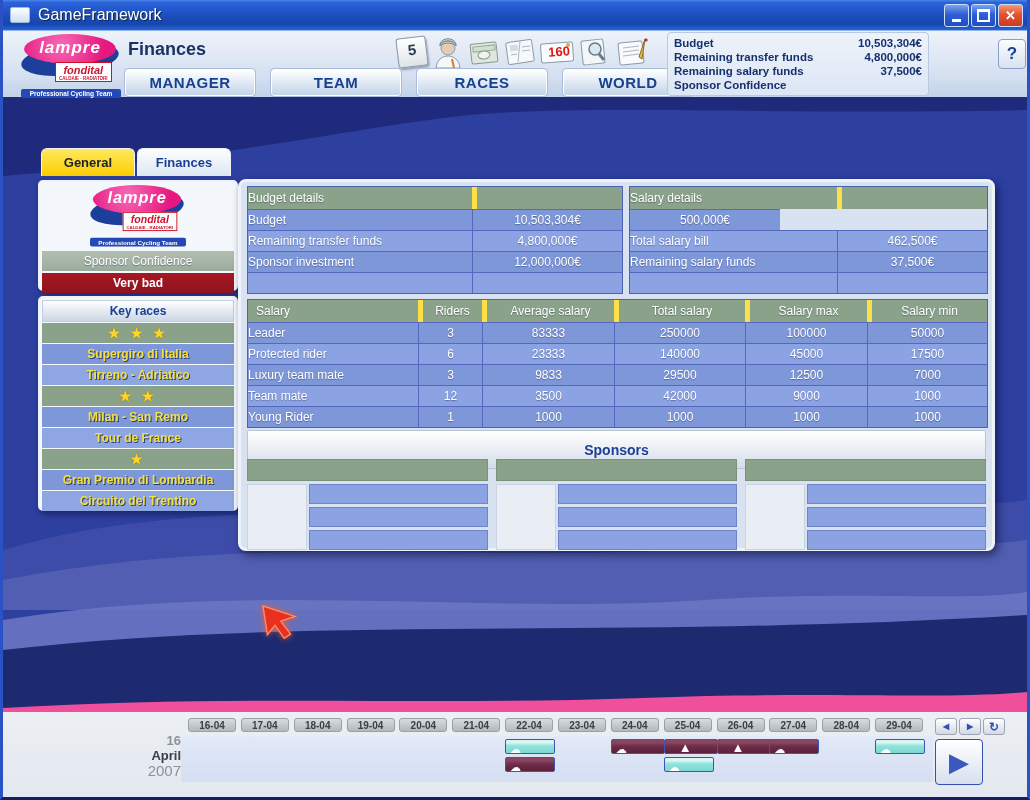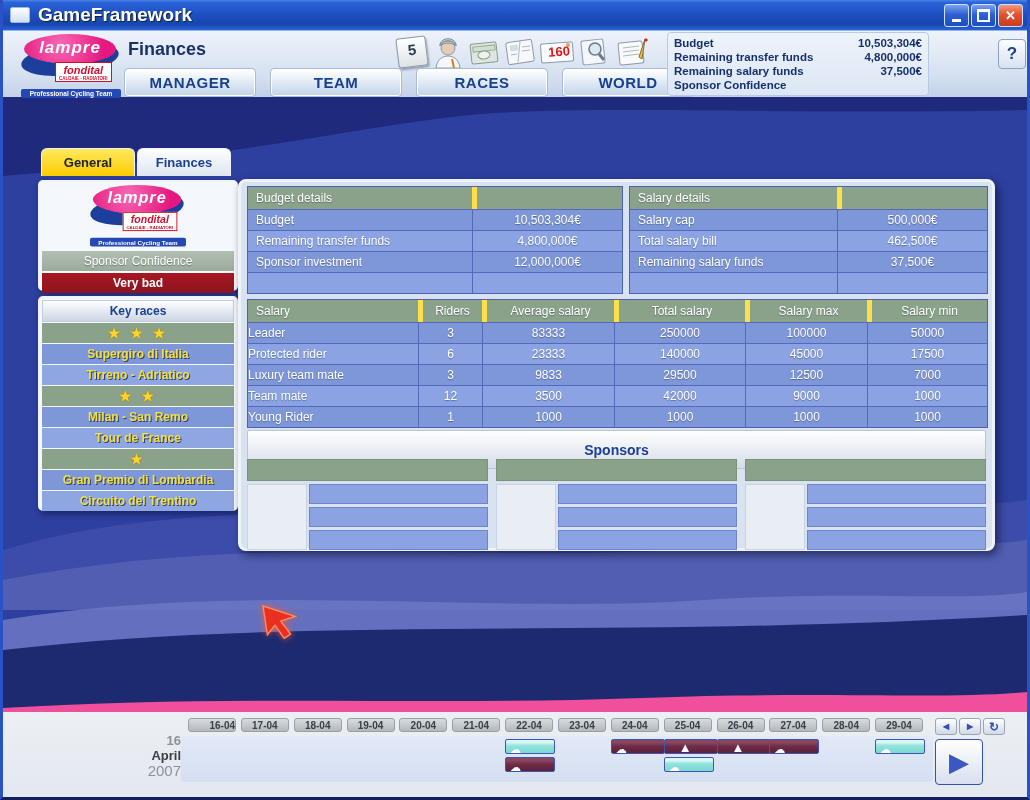--- a/index.html
+++ b/index.html
@@ -2,21 +2,21 @@
 <html><head>
 <meta charset="utf-8">
 <style>
   html,body{margin:0;padding:0;background:#555;font-family:"Liberation Sans",sans-serif;}
   #win{position:relative;width:1030px;height:800px;overflow:hidden;background:#2d3f9f;
        border-left:3px solid #2a52c4;border-right:3px solid #2a52c4;border-bottom:3px solid #14205e;box-sizing:border-box;}
   
   .titlebar{position:absolute;left:-3px;top:0;width:1030px;height:30px;
     background:linear-gradient(#4a86e8 0%,#2b63d9 8%,#1f50c4 45%,#1646ad 80%,#2b63d9 100%);display:flex;align-items:center;}
   .titlebar .appicon{width:18px;height:14px;background:linear-gradient(#fdfeff,#cfe0f4);border:1px solid #9db8dd;border-radius:2px;margin:0 8px 0 10px;}
-  .titlebar .apptitle{color:#fff;font-size:19px;font-weight:bold;text-shadow:1px 1px 1px #123;}
+  .titlebar .apptitle{color:#fff;font-size:16px;font-weight:normal;text-shadow:1px 1px 1px #123;}
   .winbtns{position:absolute;right:7px;top:4px;display:flex;gap:2px;}
   .winbtn{width:23px;height:21px;border:1px solid #cfe0f8;border-radius:3px;
     background:linear-gradient(#7ba3f0,#2e60d4 45%,#1d4ec0);display:flex;align-items:center;justify-content:center;}
   .winbtn.close{background:linear-gradient(#f49a7c,#e25233 45%,#c93c20);color:#fff;font-size:13px;font-weight:bold;}
   .glyph-min{width:9px;height:3px;background:#fff;margin-top:9px;}
   .glyph-max{width:9px;height:8px;border:2px solid #fff;border-top-width:3px;}
   
   .header{position:absolute;left:0;top:30px;width:1024px;height:66px;
     background:linear-gradient(#eef3fa,#d4dff0 70%,#c2d2e8);border-top:1px solid #8fb4e8;}
   .pagetitle{position:absolute;left:125px;top:8px;font-size:18px;font-weight:bold;color:#1a3268;}
@@ -69,21 +69,21 @@
   .panel{position:absolute;left:235px;top:179px;width:757px;height:372px;background:#d9e2f0;border:3px solid #eef3f9;border-radius:8px;
     box-shadow:3px 4px 8px rgba(0,0,25,.5);box-sizing:border-box;}
   .tbl{position:absolute;border:1px solid #4c60b4;}
   .trow{display:flex;height:21px;line-height:21px;font-size:12px;color:#fff;text-shadow:0 1px 1px rgba(10,20,60,.35);}
   .trow.hdr{height:22px;line-height:22px;background:#8aa289;}
   .trow .cell{border-left:1px solid #5568be;border-top:1px solid #5568be;box-sizing:border-box;overflow:hidden;white-space:nowrap;}
   .trow .cell:first-child{border-left:none;}
   .trow.hdr .cell{border-left:5px solid #fde047;border-top:none;background:#8aa289;}
   .trow.hdr .cell:first-child{border-left:none;}
   .b1 .cell{background:#7e97d8;} .b2 .cell{background:#8ba3e2;}
-  .lbl{padding-left:8px;flex:1;} .val{width:150px;text-align:center;}
+  .lbl{flex:1;} .val{width:150px;text-align:center;}
   .c0{width:170px;box-sizing:border-box;} .c1{width:64px;text-align:center;} .c2{width:132px;text-align:center;}
   .c3{width:131px;text-align:center;} .c4{width:122px;text-align:center;} .c5{width:120px;text-align:center;}
   .hdr .c0{padding-left:8px;} .hdr .cc{text-align:center;padding-left:0;}
   .sponsors-head{position:absolute;left:6px;top:248px;width:739px;height:39px;background:linear-gradient(#ffffff,#d5dce8);
     border:1px solid #b8c4d8;border-radius:2px;color:#1b3f94;font-size:14px;font-weight:bold;display:flex;align-items:center;justify-content:center;box-sizing:border-box;}
   .sp-green{position:absolute;top:277px;height:22px;width:241px;background:#8aa289;border:1px solid #7a9278;box-sizing:border-box;}
   .sp-group{position:absolute;top:302px;width:241px;height:66px;}
   .sp-logo{position:absolute;left:0;top:0;width:60px;height:66px;background:#e9eef5;border:1px solid #c8d4e4;box-sizing:border-box;}
   .sp-row{position:absolute;left:62px;width:179px;height:20px;background:#8ba3e2;border:1px solid #6e84cc;box-sizing:border-box;}
   
@@ -298,21 +298,20 @@
           <div class="cell val"></div>
         </div>
     </div>
 
     <div class="tbl" style="left:388px;top:4px;width:357px;">
       <div class="trow hdr">
           <div class="cell lbl">Salary details</div>
           <div class="cell val"></div>
         </div>
       <div class="trow b1">
-          <div class="cell lbl">Salary cap</div>
           <div class="cell val">500,000€</div>
         </div>
       <div class="trow b2">
           <div class="cell lbl">Total salary bill</div>
           <div class="cell val">462,500€</div>
         </div>
       <div class="trow b1">
           <div class="cell lbl">Remaining salary funds</div>
           <div class="cell val">37,500€</div>
         </div>
@@ -396,21 +395,21 @@
       <div class="sp-row" style="top:46px"></div>
     </div>
   </div>
 
   <div class="datebox">
     <div class="d">16</div>
     <div class="m">April</div>
     <div class="y">2007</div>
   </div>
   <div style="position:absolute;left:178px;top:718px;width:752px;height:14px;">
-      <div class="datetab" style="left: 7px; text-align: right;">16-04</div>
+      <div class="datetab" style="left: 7px;">16-04</div>
       <div class="datetab" style="left: 59.85px;">17-04</div>
       <div class="datetab" style="left: 112.7px;">18-04</div>
       <div class="datetab" style="left: 165.55px;">19-04</div>
       <div class="datetab" style="left: 218.4px;">20-04</div>
       <div class="datetab" style="left: 271.25px;">21-04</div>
       <div class="datetab" style="left: 324.1px;">22-04</div>
       <div class="datetab" style="left: 376.95px;">23-04</div>
       <div class="datetab" style="left: 429.8px;">24-04</div>
       <div class="datetab" style="left: 482.65px;">25-04</div>
       <div class="datetab" style="left: 535.5px;">26-04</div>

